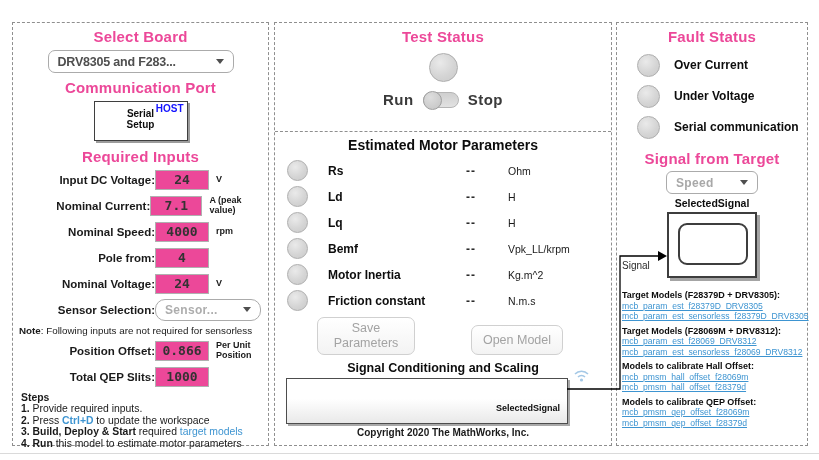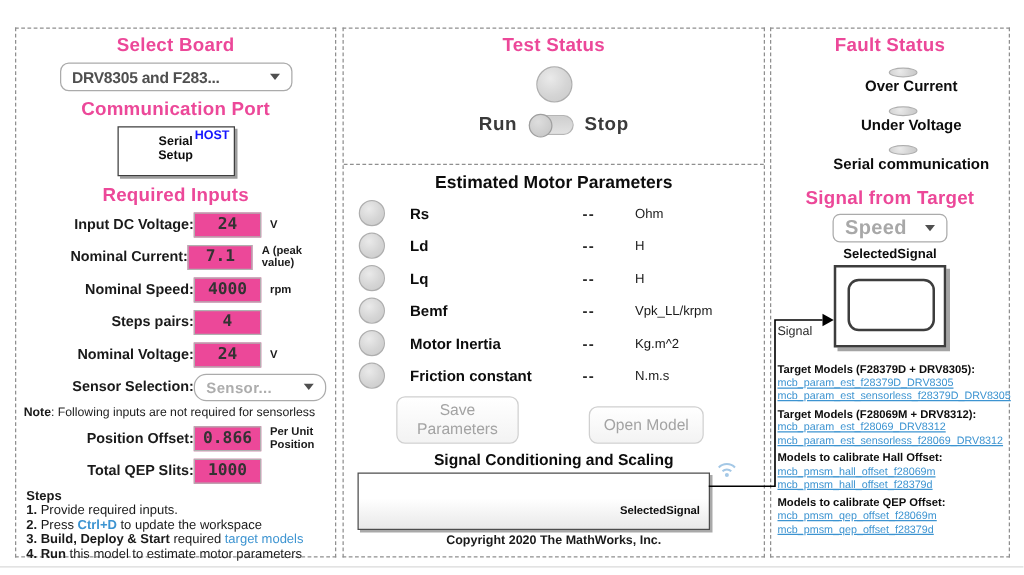--- a/index.html
+++ b/index.html
@@ -62,24 +62,24 @@
            color:#a3a3a3;font-family:"Liberation Sans",sans-serif;text-align:center;}
   #save-btn{width:98px;font-size:12.5px;line-height:15px;padding:3px 0;}
   #open-btn{width:92px;font-size:12.5px;padding:7px 0;}
   .sig-title{font-size:12.5px;font-weight:bold;text-align:center;margin-top:6px;color:#0d0d0d;}
   .sig-box{position:relative;margin:3px 0 0 11px;width:282px;height:46px;border:1.5px solid #4d4d4d;
            background:linear-gradient(180deg,#ffffff 45%,#e9e9e9 100%);box-shadow:2px 2px 0 #a9a9a9;box-sizing:border-box;}
   .sig-box-label{position:absolute;right:7px;top:24px;font-size:9px;font-weight:bold;color:#0d0d0d;}
   .copyright{position:absolute;bottom:7px;left:0;right:0;text-align:center;font-size:10px;font-weight:bold;color:#1a1a1a;}
 
   
-  .fault-row{display:flex;align-items:center;margin:0 0 9px 20px;height:22px;flex-direction:column;}
+  .fault-row{display:flex;align-items:center;margin:0 0 9px 20px;height:22px;}
   .fault-label{margin-left:14px;font-size:12px;font-weight:bold;color:#0d0d0d;}
   #speed-dd{width:92px;height:23px;margin:4px auto 3px auto;border-radius:6px;}
-  #speed-dd .dd-text{font-size:16px;color:#a8a8a8;letter-spacing:.3px;}
+  #speed-dd .dd-text{font-size:12px;color:#a8a8a8;letter-spacing:.3px;}
   .scope-label{font-size:10.5px;font-weight:bold;text-align:center;margin-top:2px;color:#0d0d0d;}
   .scope{position:relative;width:90px;height:66px;margin:3px auto 0 auto;border:2px solid #3d3d3d;background:#fff;
          box-shadow:3px 3px 0 rgba(90,90,90,.55);box-sizing:border-box;}
   .scope-screen{position:absolute;left:9px;top:9px;width:66px;height:38px;border:2px solid #3d3d3d;border-radius:9px;}
   .models{margin:12px 0 0 5px;}
   .group{margin-bottom:4px;}
   .group-h{font-size:9px;font-weight:bold;line-height:10.5px;color:#0d0d0d;white-space:nowrap;}
   .mlink{display:block;font-size:8.6px;line-height:10.5px;color:#3d94d1;text-decoration:underline;white-space:nowrap;cursor:pointer;}
 
   
@@ -118,21 +118,21 @@
       <span class="in-label">Nominal Current:</span>
       <span class="in-value">7.1</span>
       <span class="in-unit">A (peak value)</span>
     </div>
     <div class="in-row">
       <span class="in-label">Nominal Speed:</span>
       <span class="in-value">4000</span>
       <span class="in-unit">rpm</span>
     </div>
     <div class="in-row">
-      <span class="in-label">Steps pairs:</span>
+      <span class="in-label">Pole from:</span>
       <span class="in-value">4</span>
       <span class="in-unit"></span>
     </div>
     <div class="in-row">
       <span class="in-label">Nominal Voltage:</span>
       <span class="in-value">24</span>
       <span class="in-unit">V</span>
     </div>
     <div class="in-row">
       <span class="in-label">Sensor Selection:</span>

